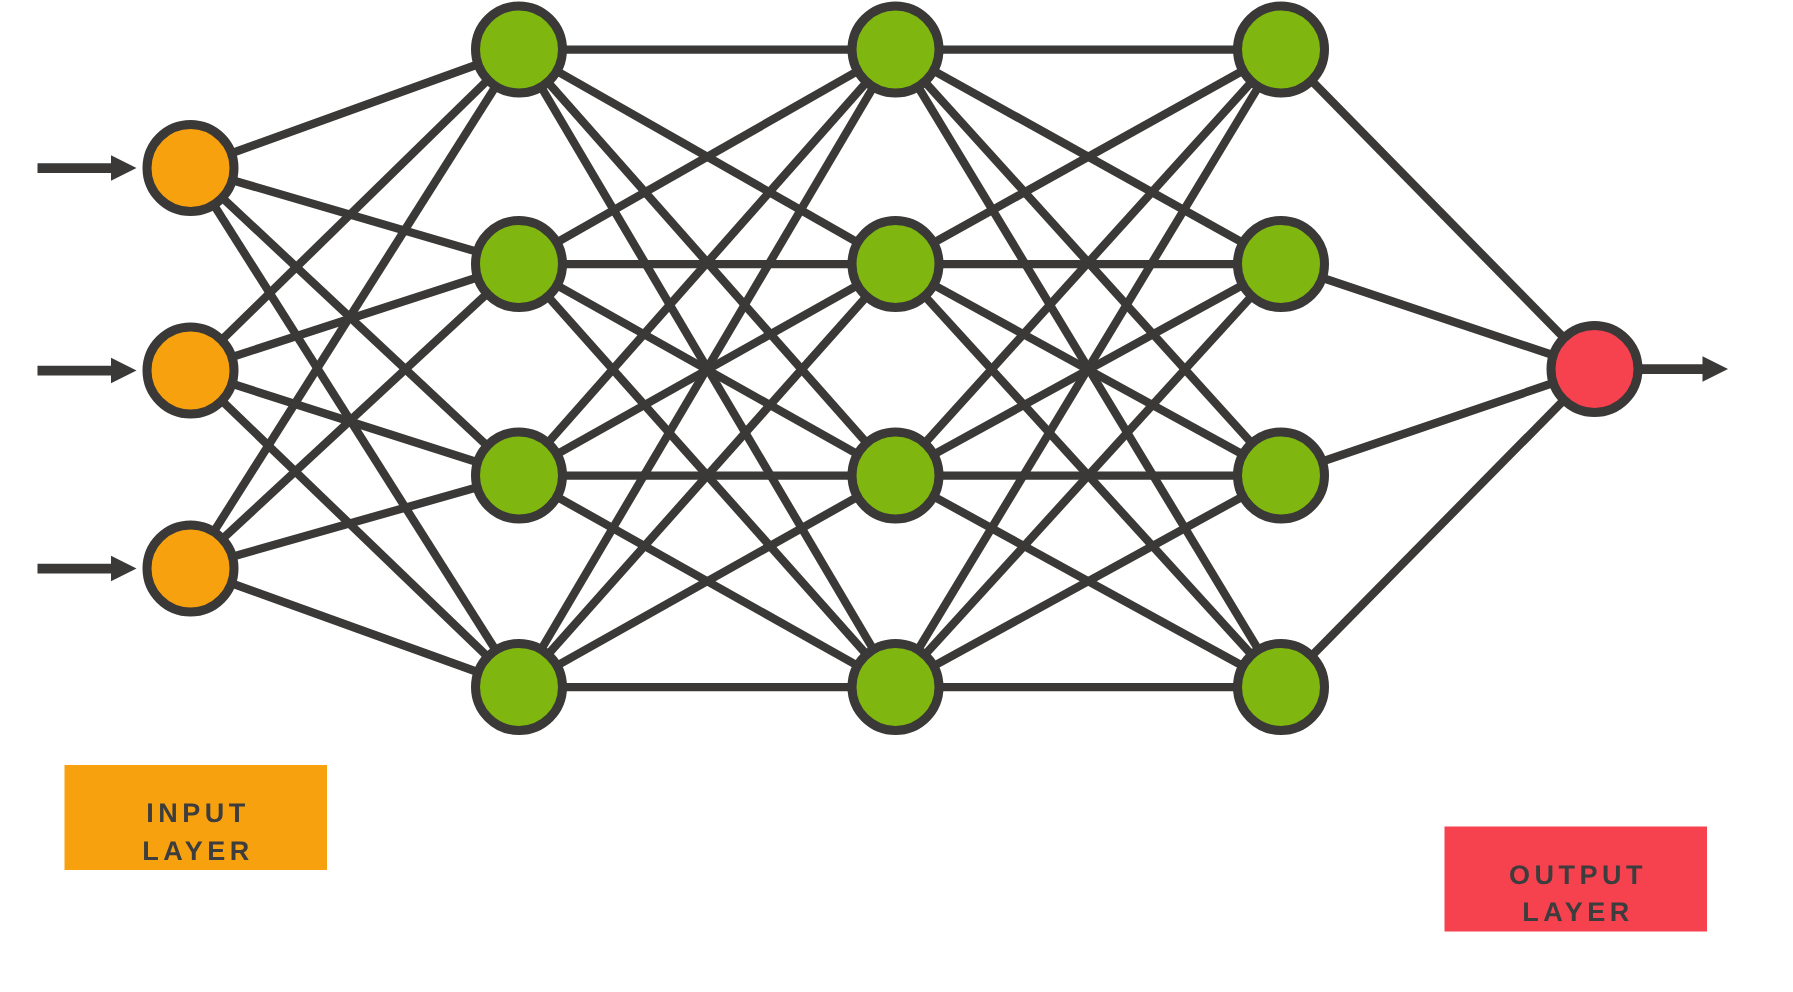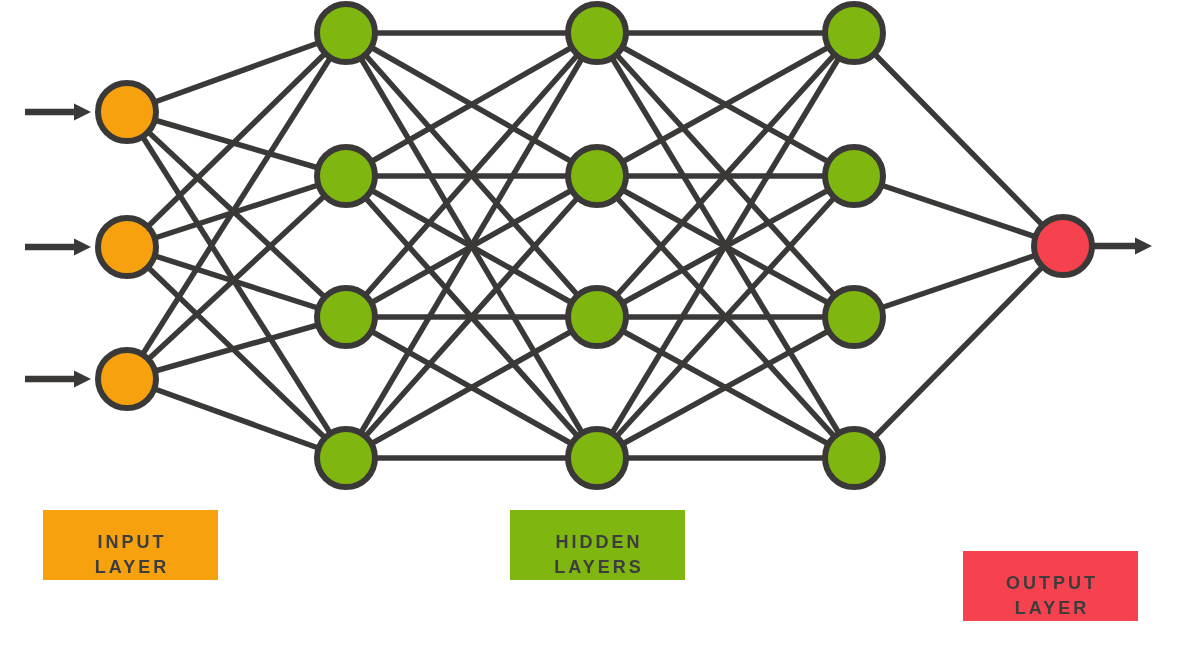--- a/index.html
+++ b/index.html
@@ -124,23 +124,19 @@
       <circle cx="854" cy="317" r="29" fill="#7FB60F" stroke="#3A3938" stroke-width="6"></circle>
       <circle cx="854" cy="458" r="29" fill="#7FB60F" stroke="#3A3938" stroke-width="6"></circle>
       <circle cx="1063" cy="246" r="29" fill="#F6414F" stroke="#3A3938" stroke-width="6"></circle>
     </svg>
 
   <div class="label-box label-input" style="background: rgb(248, 161, 15);">
     <span>INPUT</span>
     <span>LAYER</span>
   </div>
 
-  <div class="label-box label-hidden" style="background: rgb(127, 182, 15);">
-    <span>HIDDEN</span>
-    <span>LAYERS</span>
-  </div>
 
   <div class="label-box label-output" style="background: rgb(246, 65, 79);">
     <span>OUTPUT</span>
     <span>LAYER</span>
   </div>
 
 </div>
 
 </body></html>

